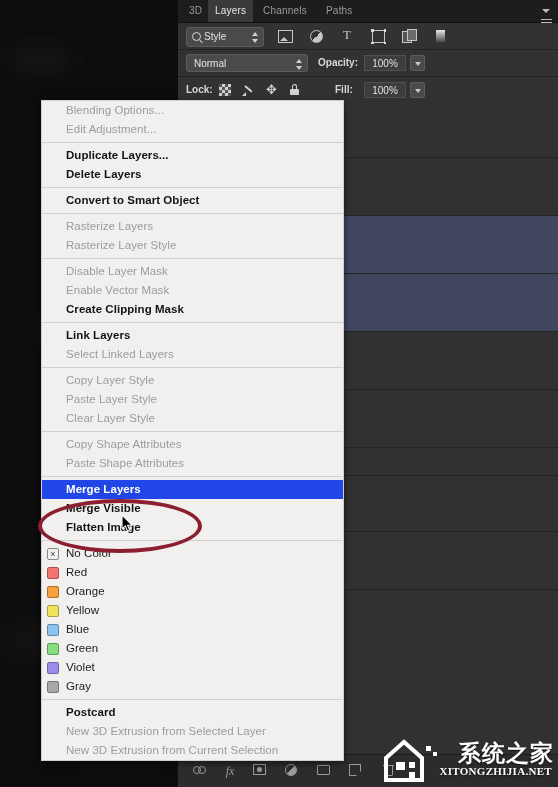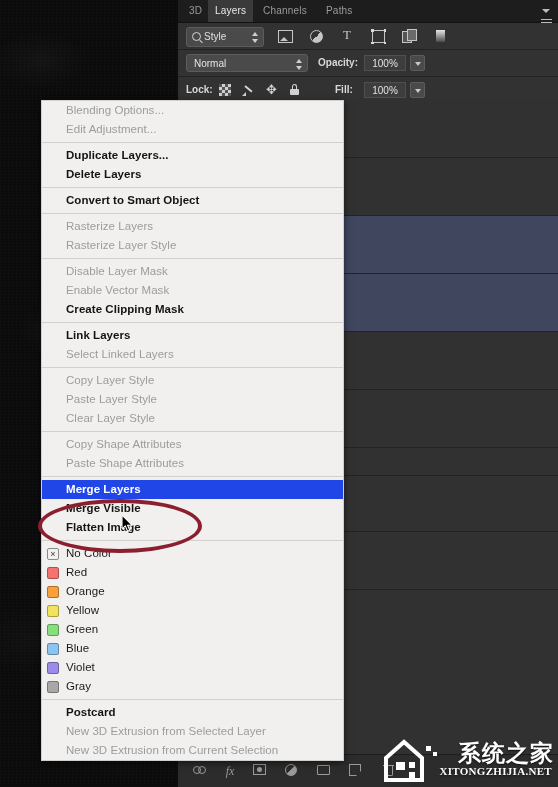--- a/index.html
+++ b/index.html
@@ -809,26 +809,26 @@
     </div>
     <div class="ctx-item">
       <span class="sw" style="background:#f9a03c;"></span>
       <span>Orange</span>
     </div>
     <div class="ctx-item">
       <span class="sw" style="background:#f1e35c;"></span>
       <span>Yellow</span>
     </div>
     <div class="ctx-item">
+      <span class="sw" style="background:#8cc4f0;"></span>
+      <span>Blue</span>
+    </div>
+    <div class="ctx-item">
       <span class="sw" style="background:#87de7e;"></span>
       <span>Green</span>
-    </div>
-    <div class="ctx-item">
-      <span class="sw" style="background:#8cc4f0;"></span>
-      <span>Blue</span>
     </div>
     <div class="ctx-item">
       <span class="sw" style="background:#9b8ce8;"></span>
       <span>Violet</span>
     </div>
     <div class="ctx-item">
       <span class="sw" style="background:#a8a8a8;"></span>
       <span>Gray</span>
     </div>
     <div class="ctx-sep"></div>

